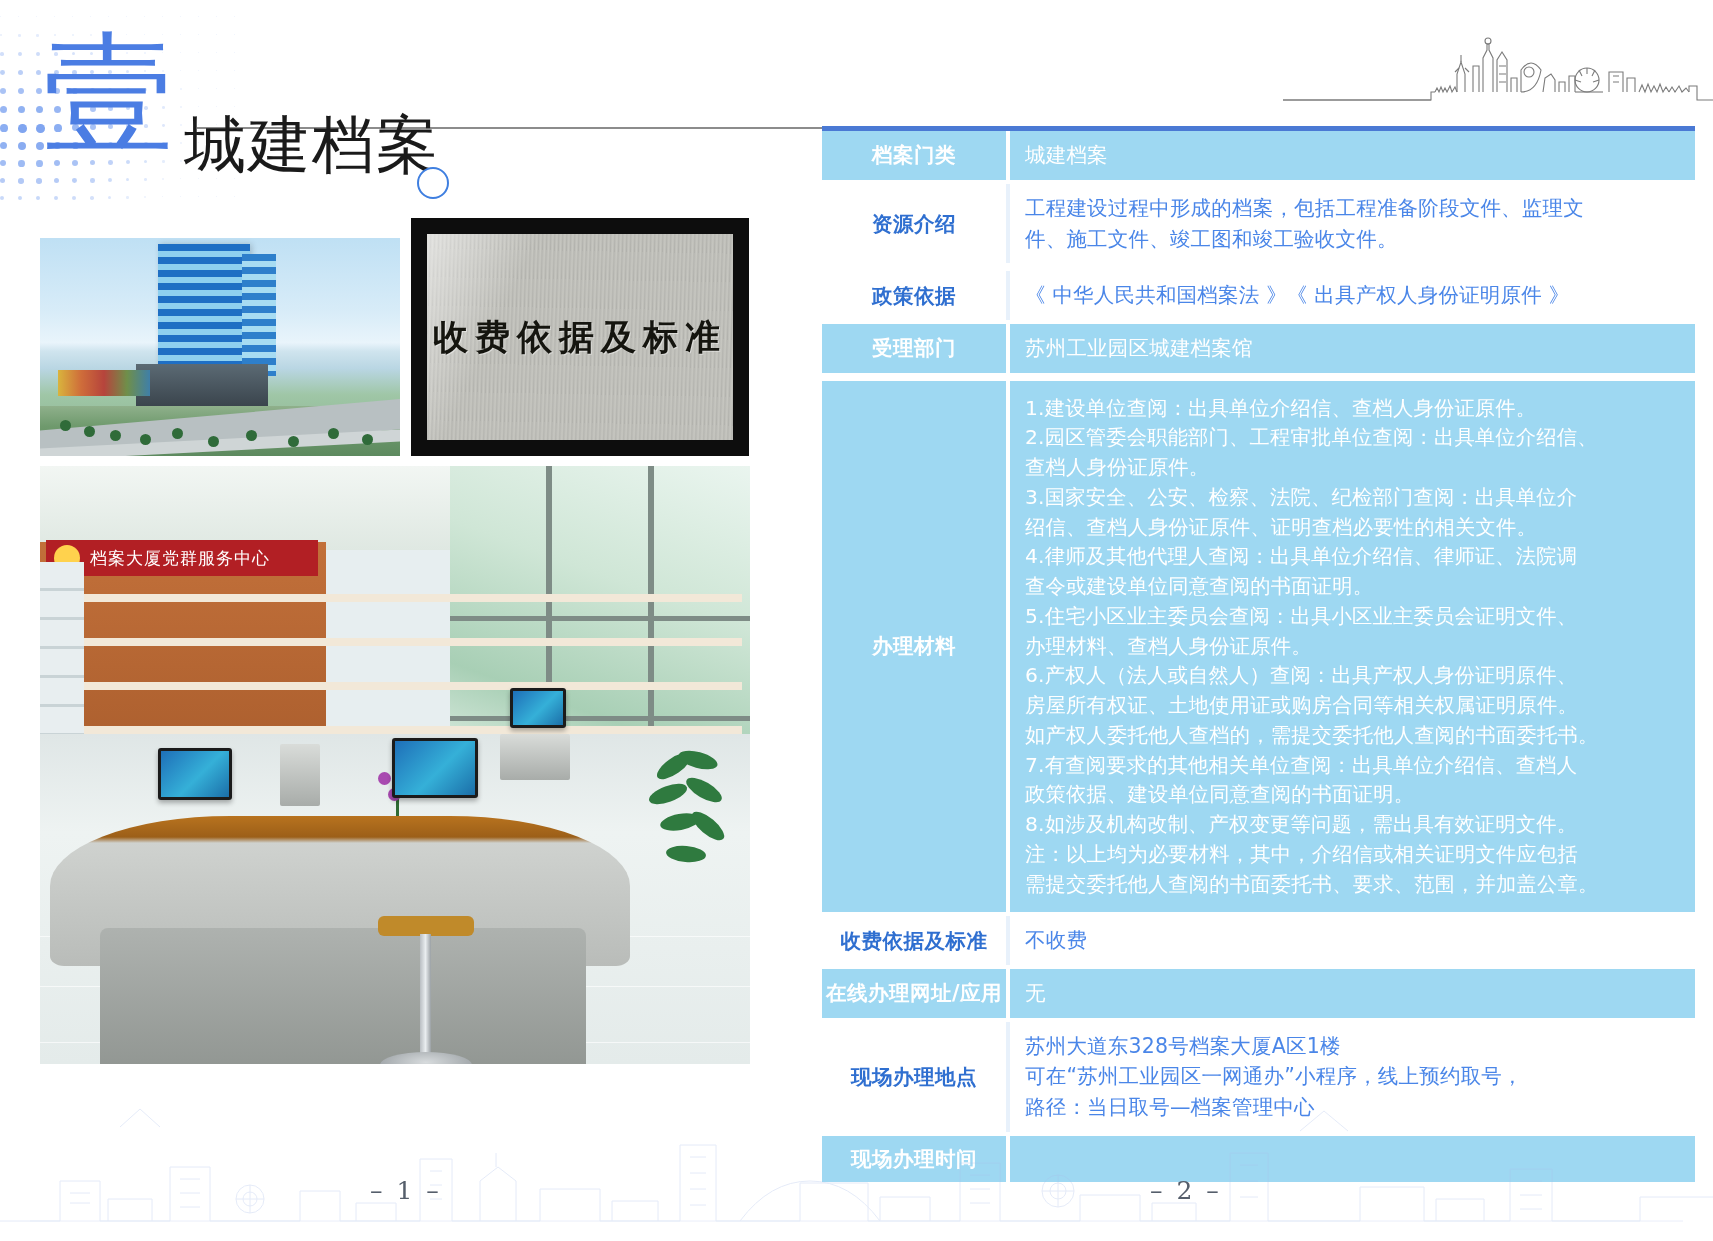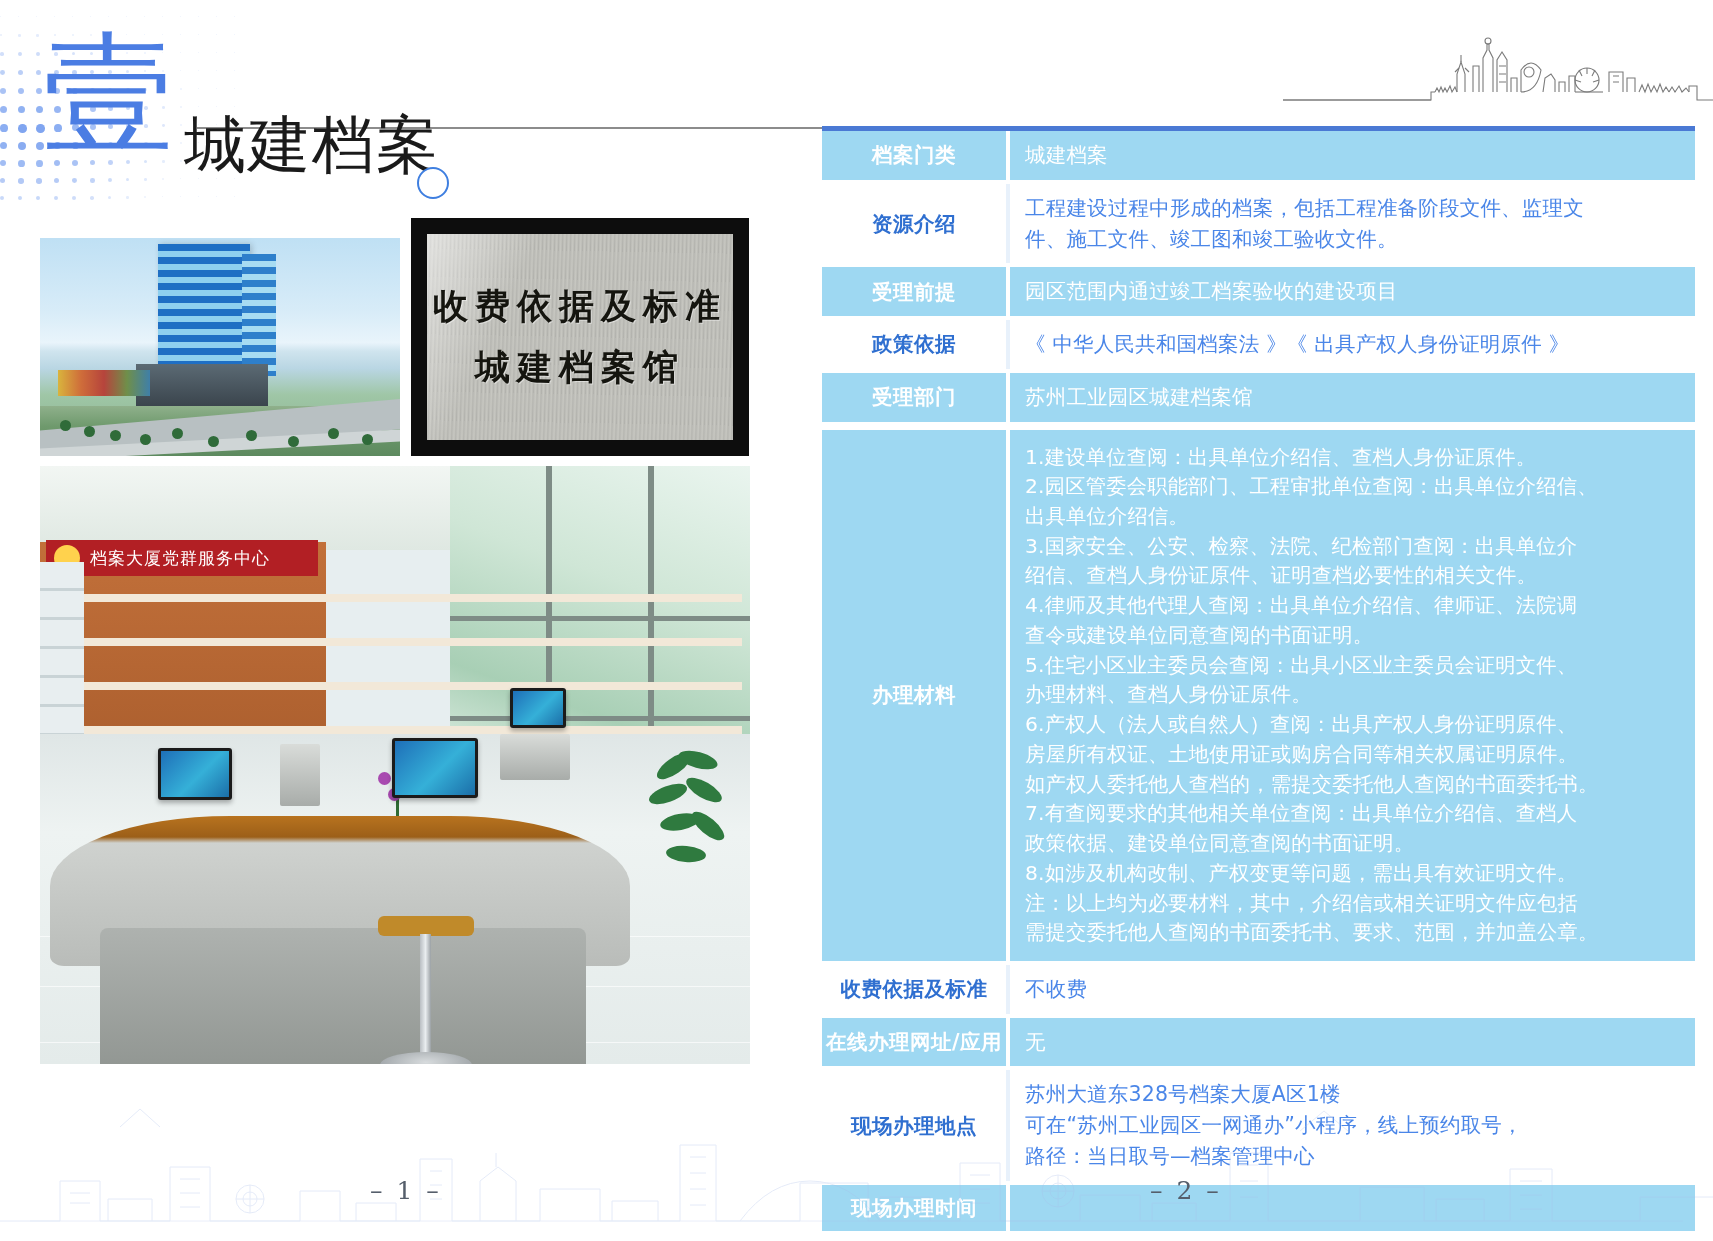--- a/index.html
+++ b/index.html
@@ -481,21 +481,20 @@
     <div class="tree" style="left:206px;top:192px;"></div>
     <div class="tree" style="left:248px;top:198px;"></div>
     <div class="tree" style="left:288px;top:190px;"></div>
     <div class="tree" style="left:322px;top:196px;"></div>
   </div>
 
   <div class="photo" id="photo-plaque">
     <div class="frame"></div>
     <div class="plate">
       <div class="plate-line">收费依据及标准</div>
-      <div class="plate-line">城建档案馆</div>
     </div>
   </div>
 
   <div class="photo" id="photo-hall">
     <div class="bg"></div>
     <div class="ceiling"></div>
     <div class="window"></div>
     <div class="mullion" style="right:198px;top:0;width:6px;bottom:300px;"></div>
     <div class="mullion" style="right:96px;top:0;width:6px;bottom:300px;"></div>
     <div class="mullion" style="right:0;top:150px;width:300px;height:5px;"></div>
@@ -570,28 +569,20 @@
             <td class="val">
               <div class="mlist">
                 <div>工程建设过程中形成的档案，包括工程准备阶段文件、监理文</div>
                 <div>件、施工文件、竣工图和竣工验收文件。</div>
               </div>
             </td>
           </tr>
           <tr class="gap">
             <td colspan="2"></td>
           </tr>
-          <tr class="shade">
-            <td class="lbl">受理前提</td>
-            <td class="val">
-              <div class="mlist">
-                <div>园区范围内通过竣工档案验收的建设项目</div>
-              </div>
-            </td>
-          </tr>
           <tr class="gap">
             <td colspan="2"></td>
           </tr>
           <tr class="plain">
             <td class="lbl">政策依据</td>
             <td class="val">
               <div class="mlist">
                 <div>《 中华人民共和国档案法 》《 出具产权人身份证明原件 》</div>
               </div>
             </td>
@@ -612,21 +603,21 @@
           </tr>
           <tr class="gap">
             <td colspan="2"></td>
           </tr>
           <tr class="shade">
             <td class="lbl tall">办理材料</td>
             <td class="val big">
               <div class="mlist">
                 <div>1.建设单位查阅：出具单位介绍信、查档人身份证原件。</div>
                 <div>2.园区管委会职能部门、工程审批单位查阅：出具单位介绍信、</div>
-                <div>出具单位介绍信。</div>
+                <div>查档人身份证原件。</div>
                 <div>3.国家安全、公安、检察、法院、纪检部门查阅：出具单位介</div>
                 <div>绍信、查档人身份证原件、证明查档必要性的相关文件。</div>
                 <div>4.律师及其他代理人查阅：出具单位介绍信、律师证、法院调</div>
                 <div>查令或建设单位同意查阅的书面证明。</div>
                 <div>5.住宅小区业主委员会查阅：出具小区业主委员会证明文件、</div>
                 <div>办理材料、查档人身份证原件。</div>
                 <div>6.产权人（法人或自然人）查阅：出具产权人身份证明原件、</div>
                 <div>房屋所有权证、土地使用证或购房合同等相关权属证明原件。</div>
                 <div>如产权人委托他人查档的，需提交委托他人查阅的书面委托书。</div>
                 <div>7.有查阅要求的其他相关单位查阅：出具单位介绍信、查档人</div>

